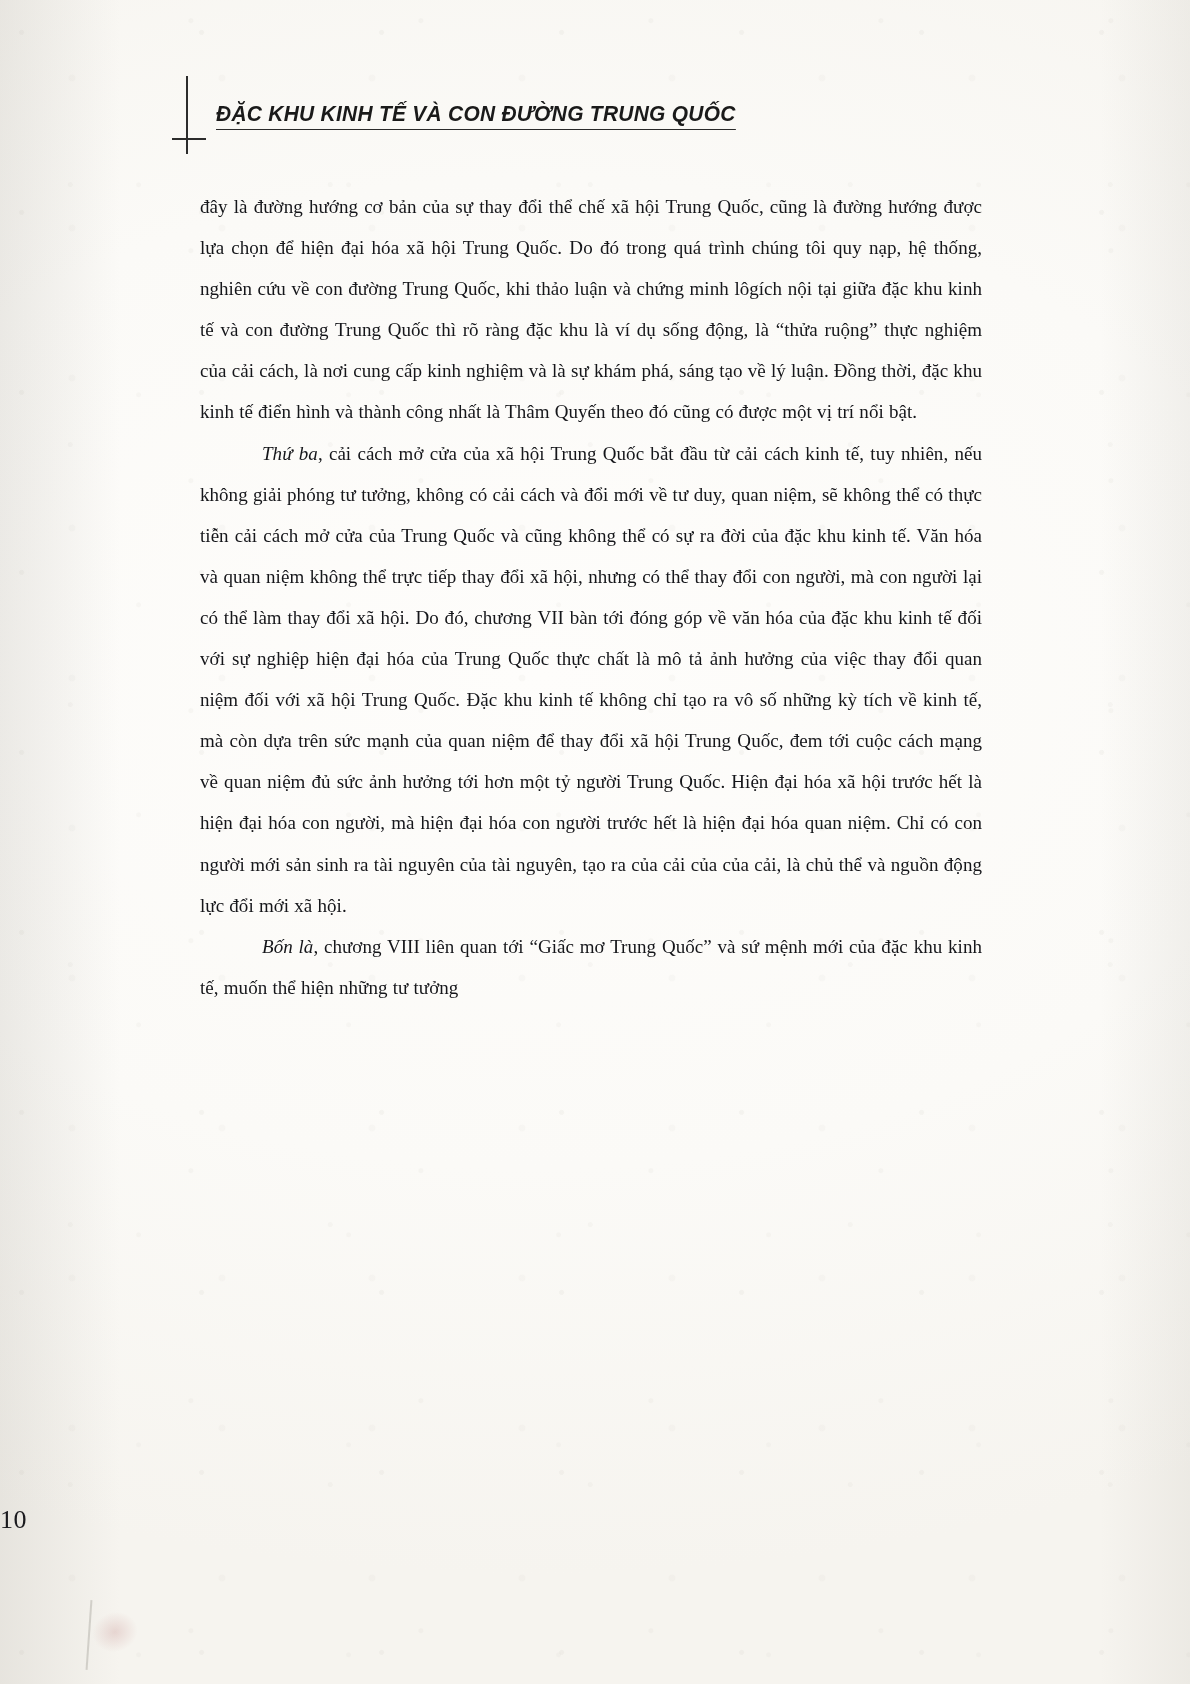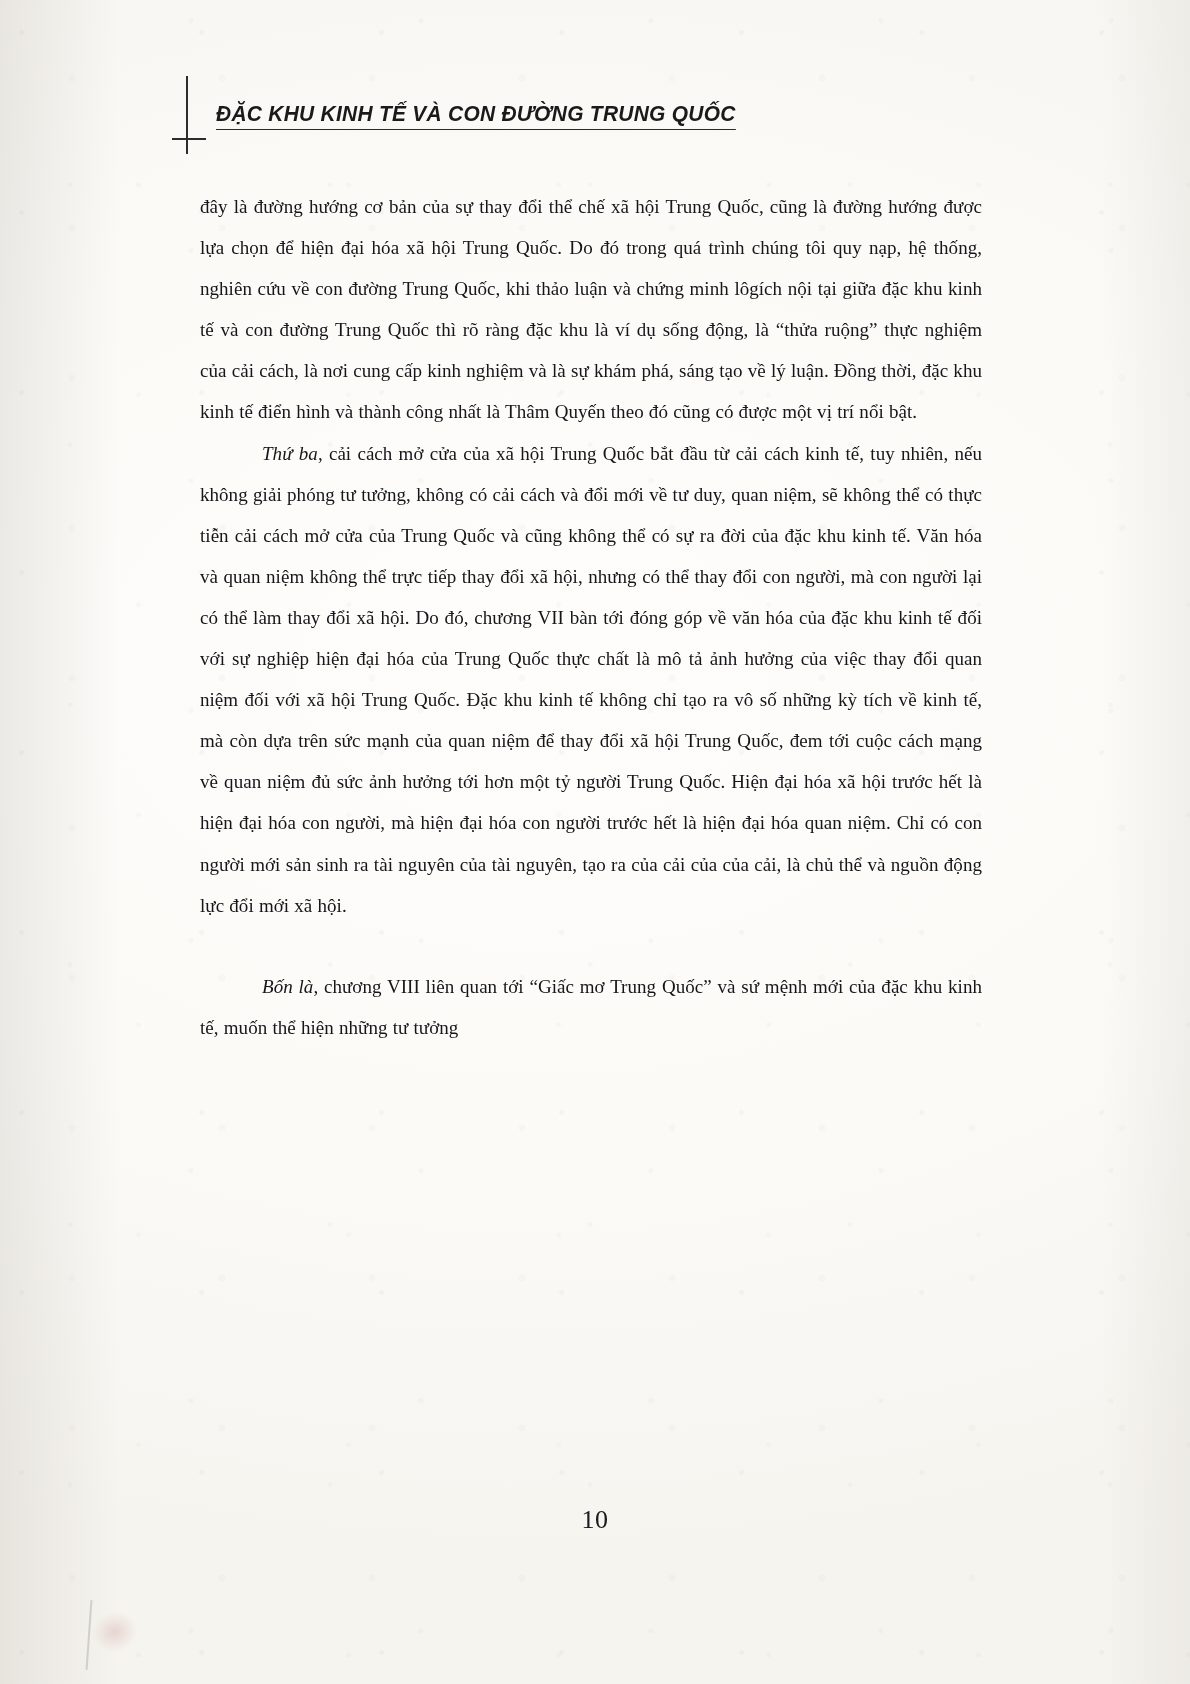--- a/index.html
+++ b/index.html
@@ -116,30 +116,28 @@
   .para.indented {
     text-indent: 62px;
   }
   .lead-italic {
     font-style: italic;
     font-family: Liberation Serif, serif;
   }
   
   .para.last-open {
     text-align: justify;
-    margin-top: 40px;
   }
 
   
   .folio {
     position: absolute;
     left: 0;
     right: 0;
     top: 1505px;
-    text-align: center;
     font-size: 26px;
     color: #1a1a1e;
     letter-spacing: .5px;
   }
 
   
   .ghost {
     position: absolute;
     color: rgba(120,118,112,.10);
     font-size: 26px;

